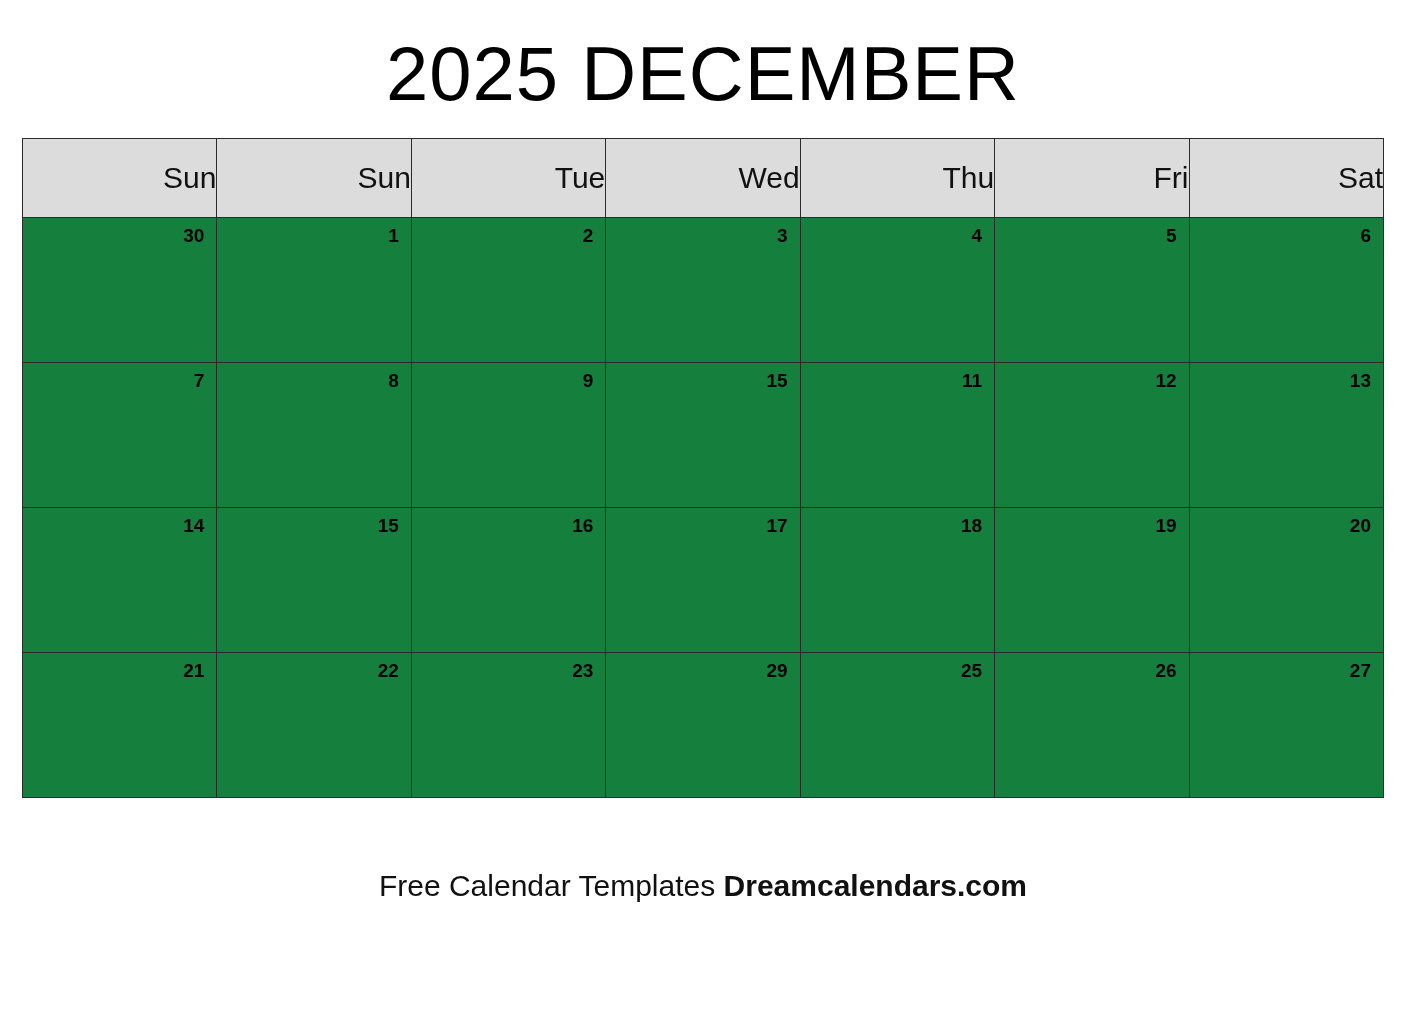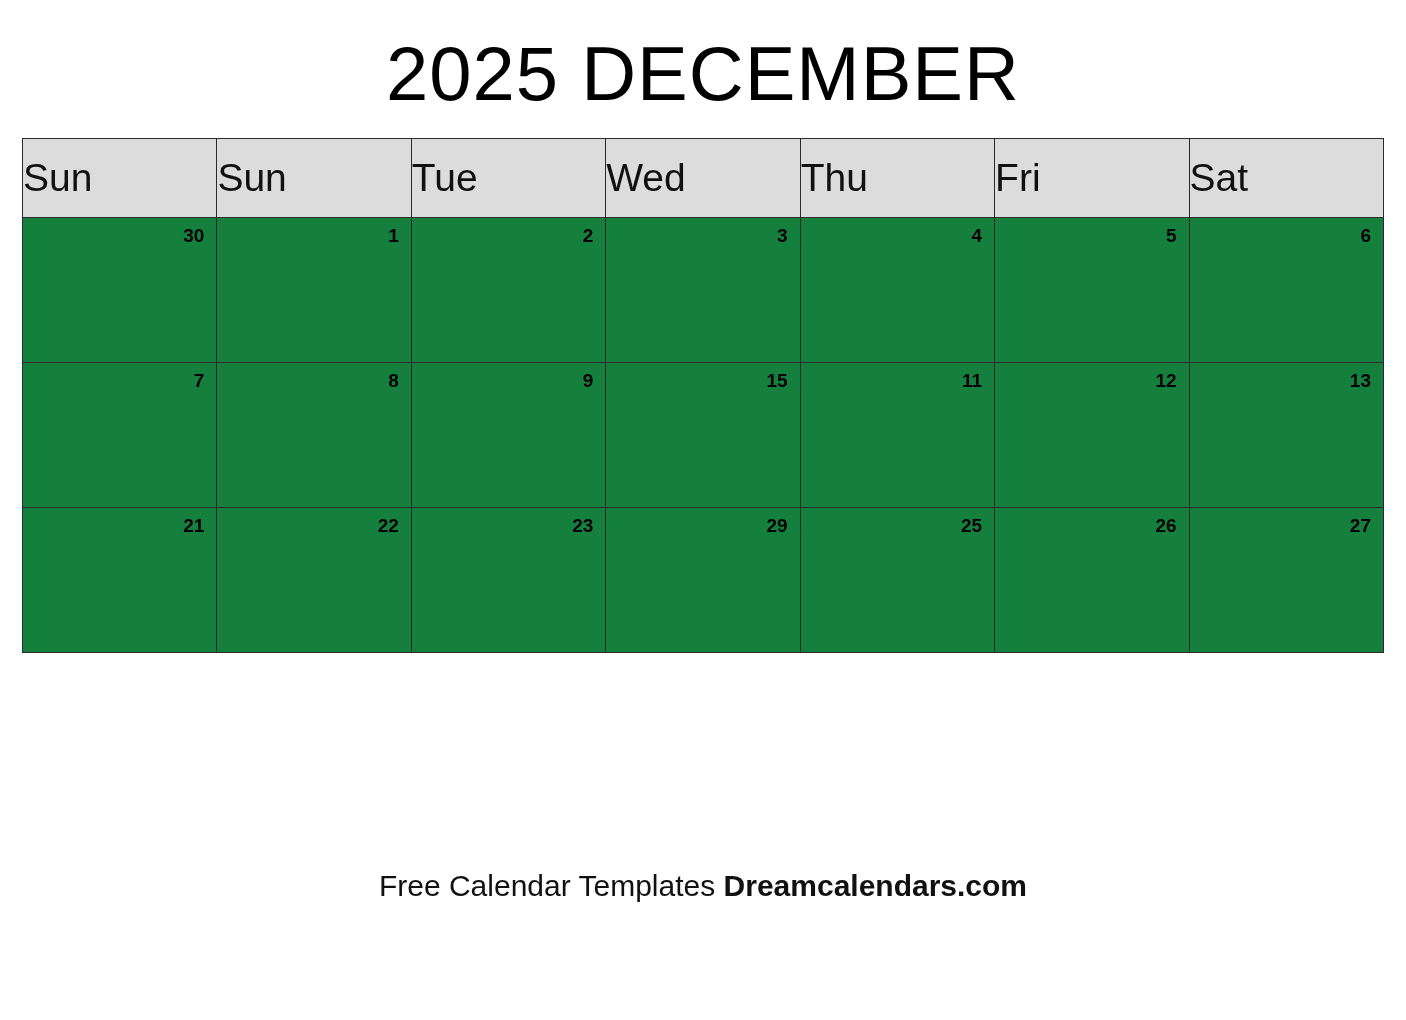--- a/index.html
+++ b/index.html
@@ -35,23 +35,23 @@
     margin: 0 22px;
     border-collapse: collapse;
     border-spacing: 0;
     width: calc(100% - 44px);
     table-layout: fixed;
   }
   .calendar th {
     background: #dcdcdc;
     border: 1px solid #2b2b2b;
     height: 78px;
-    font-size: 39px;
+    font-size: 30px;
     font-weight: 400;
-    text-align: left;
+    text-align: right;
     vertical-align: middle;
     color: #111111;
     padding: 0;
   }
   .calendar td {
     border: 1px solid #2b2b2b;
     height: 136px;
     vertical-align: top;
     text-align: right;
     padding: 8px 12px 0 12px;
@@ -140,20 +140,43 @@
           </td>
         <td>
             <span class="daynum">12</span>
           </td>
         <td>
             <span class="daynum">13</span>
           </td>
       </tr>
       <tr>
         <td>
+            <span class="daynum">14</span>
+          </td>
+        <td>
+            <span class="daynum">15</span>
+          </td>
+        <td>
+            <span class="daynum">16</span>
+          </td>
+        <td>
+            <span class="daynum">17</span>
+          </td>
+        <td>
+            <span class="daynum">18</span>
+          </td>
+        <td>
+            <span class="daynum">19</span>
+          </td>
+        <td>
+            <span class="daynum">20</span>
+          </td>
+      </tr>
+      <tr>
+        <td>
             <span class="daynum">21</span>
           </td>
         <td>
             <span class="daynum">22</span>
           </td>
         <td>
             <span class="daynum">23</span>
           </td>
         <td>
             <span class="daynum">29</span>

